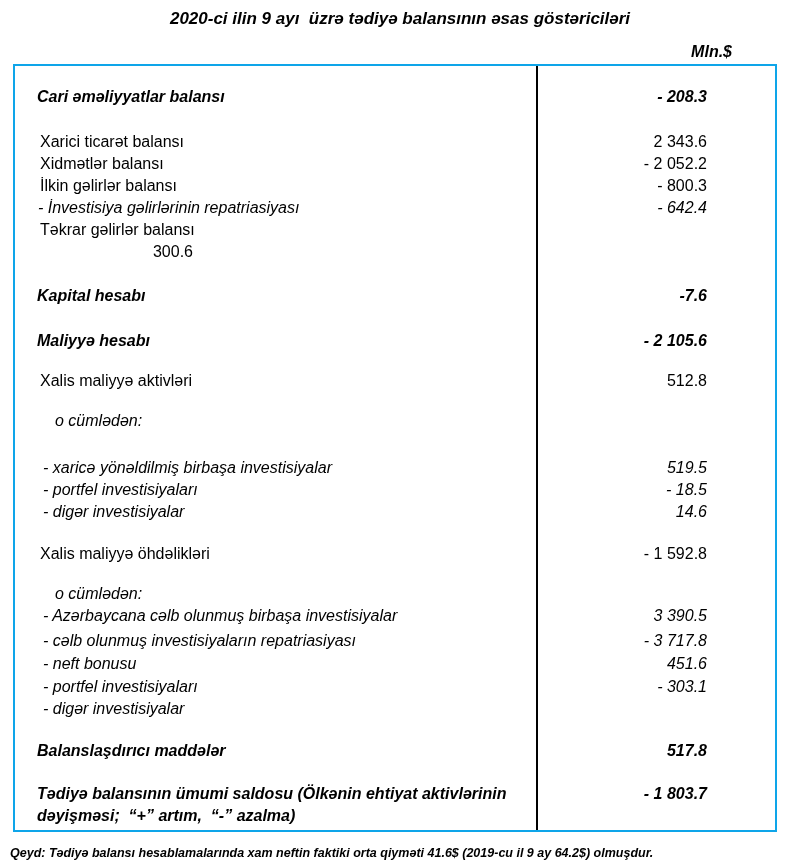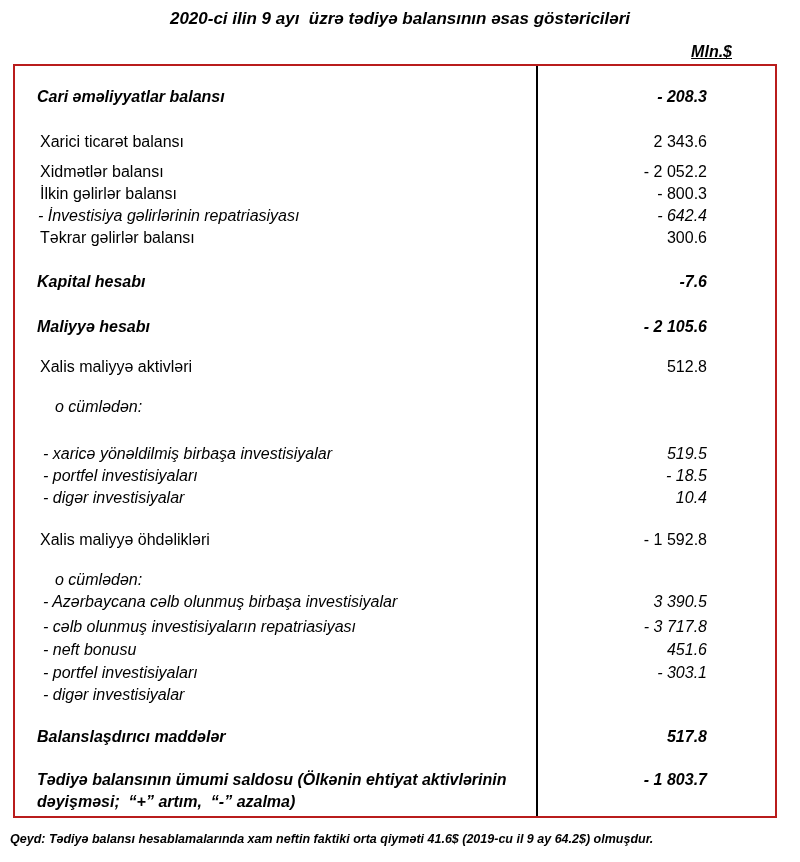--- a/index.html
+++ b/index.html
@@ -24,28 +24,27 @@
   }
   .unit {
     box-sizing: border-box;
     width: 764px;
     margin: 5px 0 3px 13px;
     padding-right: 45px;
     text-align: right;
     font-size: 16px;
     font-weight: bold;
     font-style: italic;
-    text-decoration: underline;
   }
   .table {
     position: relative;
     box-sizing: border-box;
     margin-left: 13px;
     width: 764px;
-    border: 2px solid #b91c1c;
+    border: 2px solid #0ea5e9;
     padding: 0 0 3px 0;
   }
   .divider {
     position: absolute;
     top: 0;
     bottom: 0;
     left: 521px;
     width: 2px;
     background: #000000;
   }
@@ -94,36 +93,36 @@
   <div class="row s-bold l-section" style="margin-top: 20px;">
     <div class="label">Cari əməliyyatlar balansı</div>
     <div class="value">- 208.3</div>
   </div>
 
   <div class="row s-plain l-item" style="margin-top: 23px;">
     <div class="label">Xarici ticarət balansı</div>
     <div class="value">2 343.6</div>
   </div>
 
-  <div class="row s-plain l-item" style="margin-top: 8px;">
+  <div class="row s-plain l-item" style="margin-top: 0px;">
     <div class="label">Xidmətlər balansı</div>
     <div class="value">- 2 052.2</div>
   </div>
 
   <div class="row s-plain l-item" style="margin-top: 0px;">
     <div class="label">İlkin gəlirlər balansı</div>
     <div class="value">- 800.3</div>
   </div>
 
   <div class="row s-italic l-subnote" style="margin-top: 0px;">
     <div class="label">- İnvestisiya gəlirlərinin repatriasiyası</div>
     <div class="value">- 642.4</div>
   </div>
 
-  <div class="row s-plain l-item" style="margin-top: 0px;">
+  <div class="row s-plain l-item" style="margin-top: 0px; flex-direction: column;">
     <div class="label">Təkrar gəlirlər balansı</div>
     <div class="value">300.6</div>
   </div>
 
   <div class="row s-bold l-section" style="margin-top: 22px;">
     <div class="label">Kapital hesabı</div>
     <div class="value">-7.6</div>
   </div>
 
   <div class="row s-bold l-section" style="margin-top: 23px;">
@@ -146,21 +145,21 @@
     <div class="value">519.5</div>
   </div>
 
   <div class="row s-italic l-dash" style="margin-top: 0px;">
     <div class="label">- portfel investisiyaları</div>
     <div class="value">- 18.5</div>
   </div>
 
   <div class="row s-italic l-dash" style="margin-top: 0px;">
     <div class="label">- digər investisiyalar</div>
-    <div class="value">10.4</div>
+    <div class="value">14.6</div>
   </div>
 
   <div class="row s-plain l-item" style="margin-top: 20px;">
     <div class="label">Xalis maliyyə öhdəlikləri</div>
     <div class="value">- 1 592.8</div>
   </div>
 
   <div class="row s-italic l-sublabel" style="margin-top: 18px;">
     <div class="label">o cümlədən:</div>
     <div class="value"></div>

